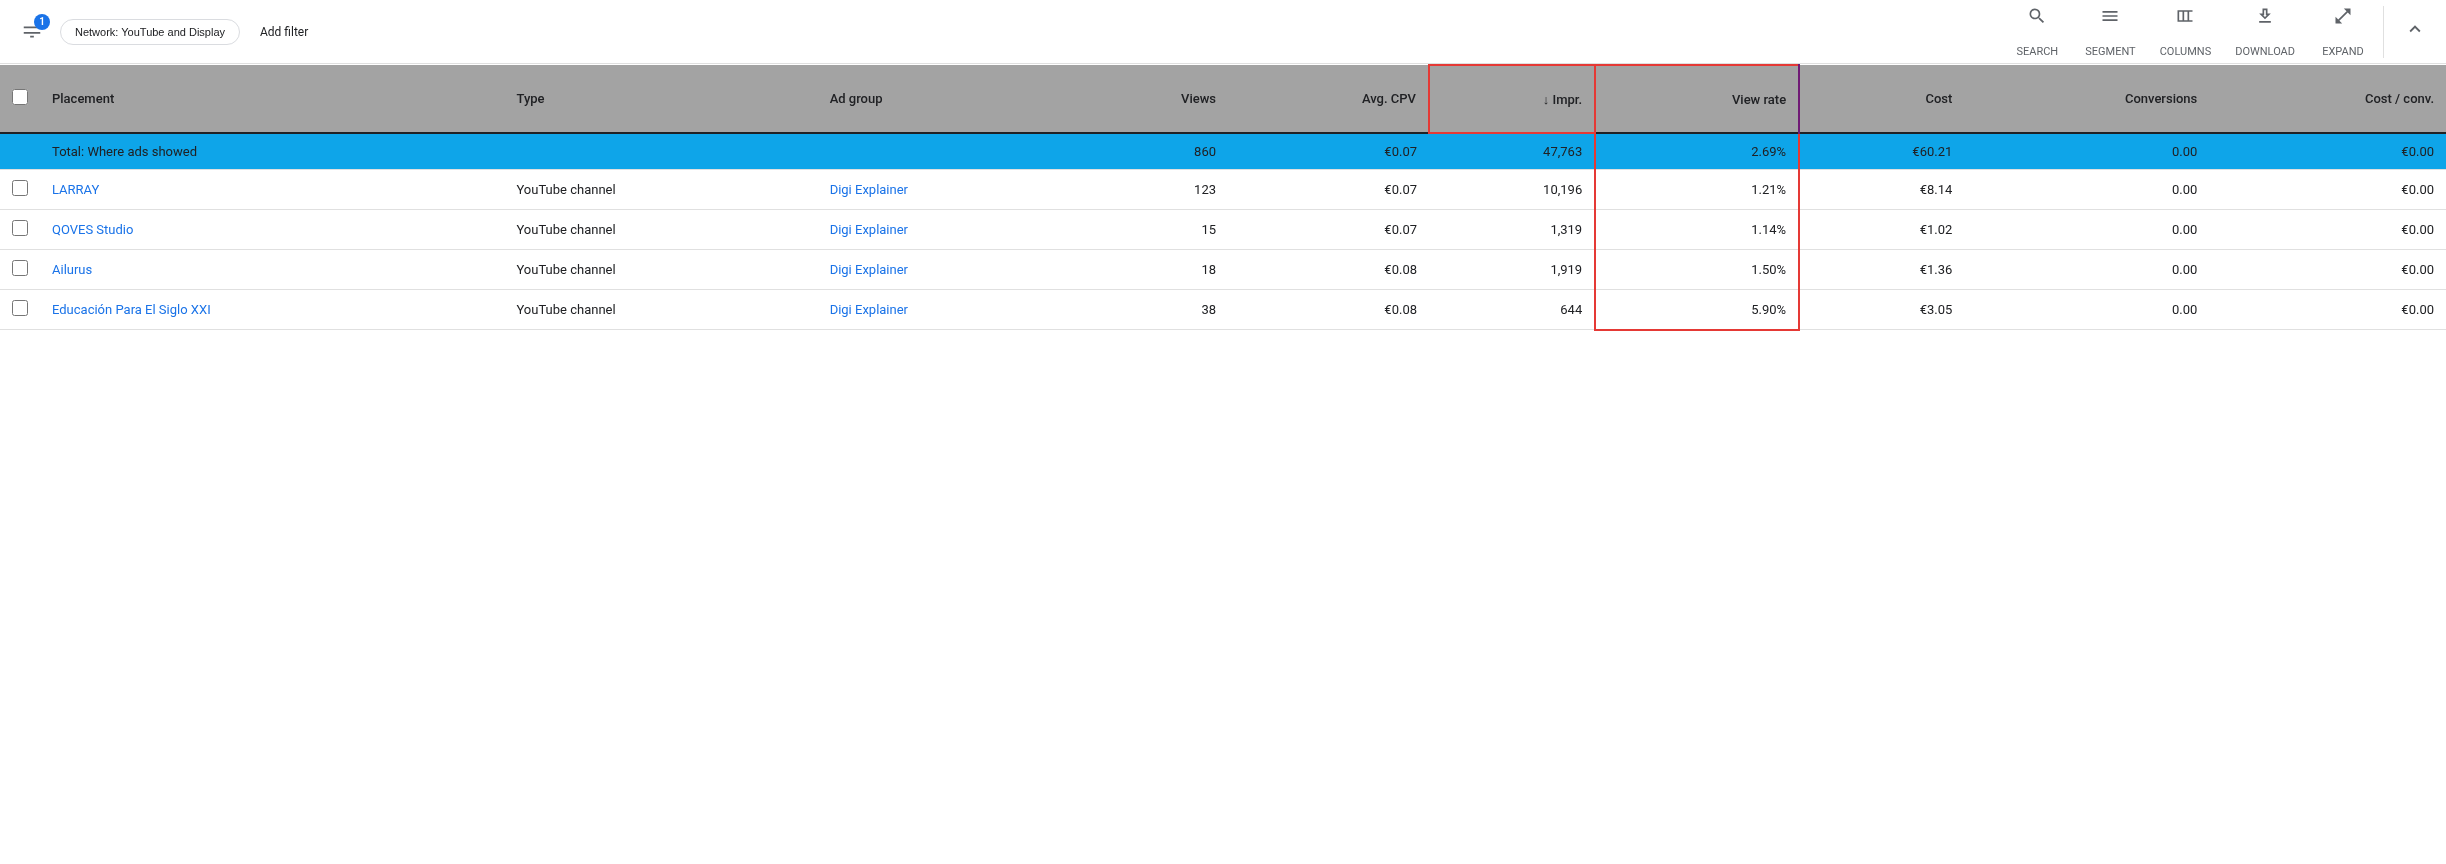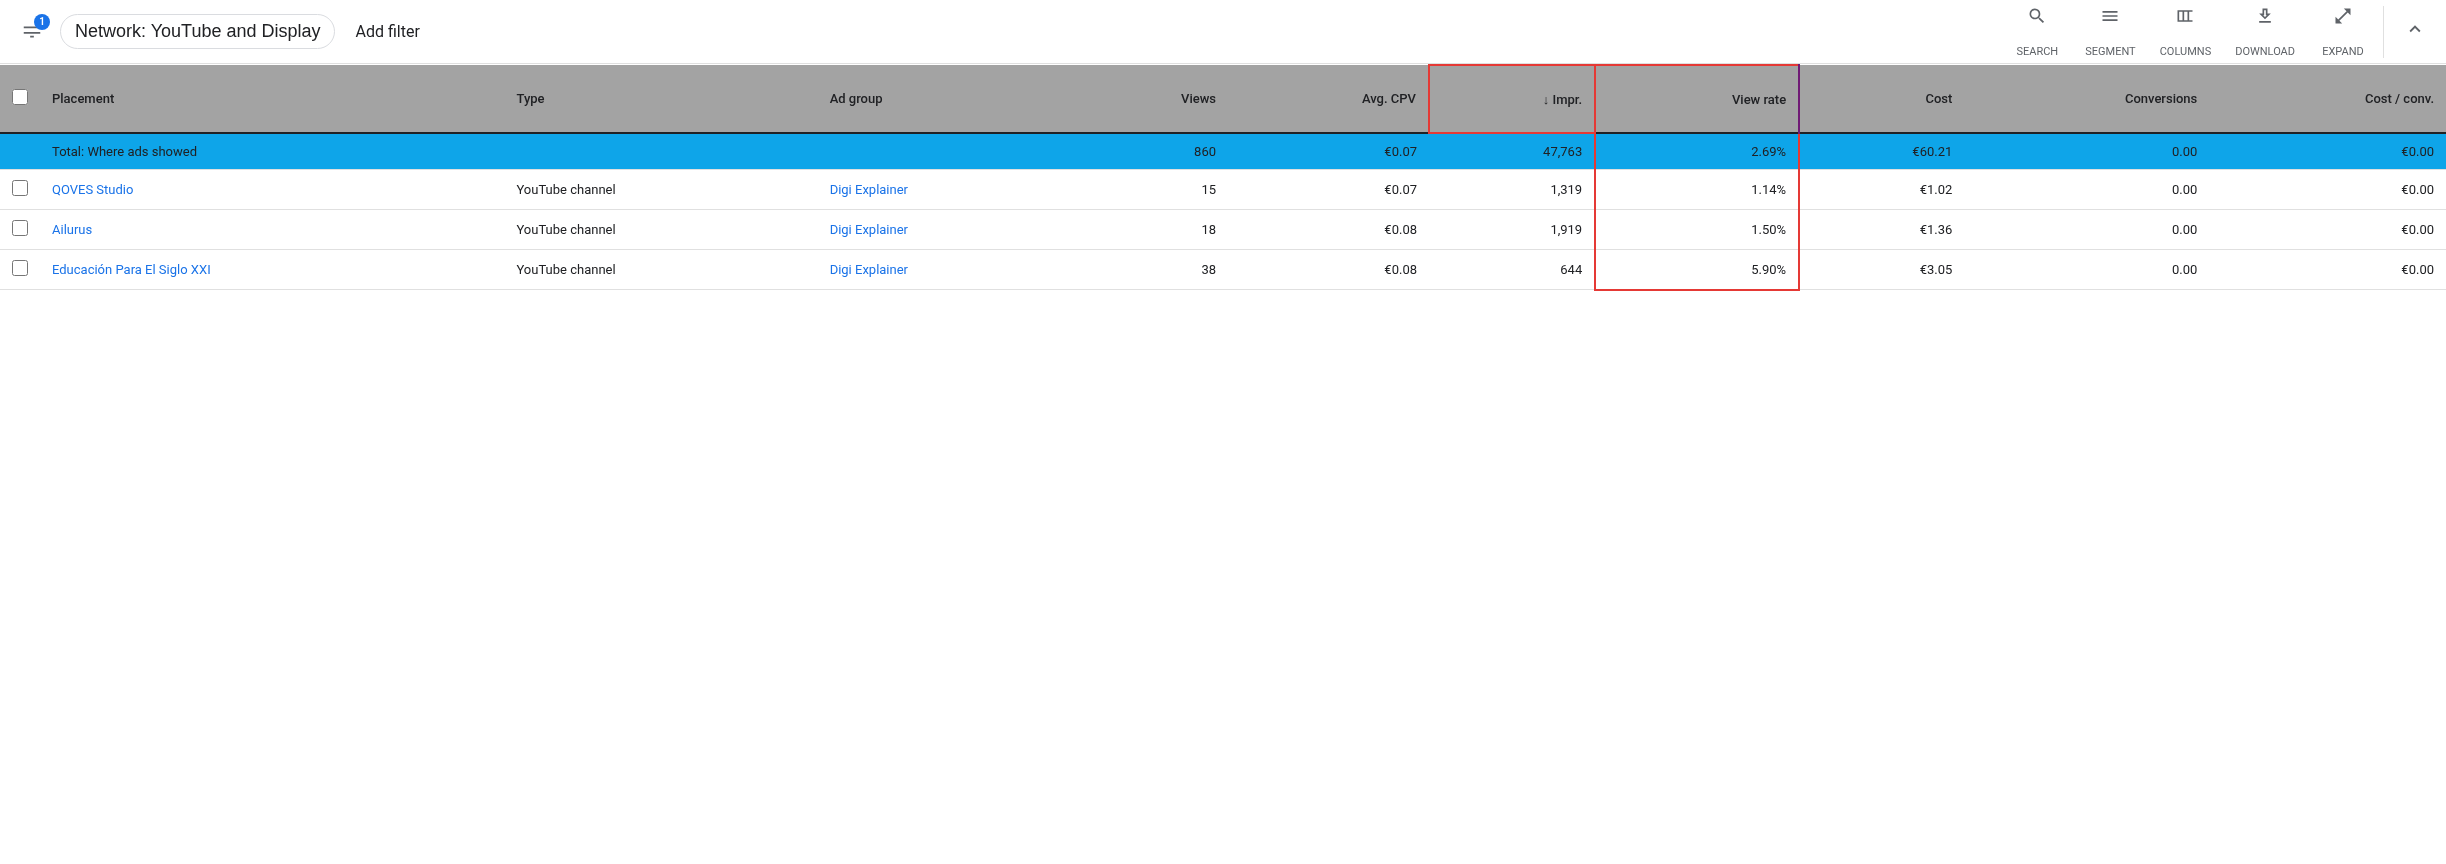--- a/index.html
+++ b/index.html
@@ -44,28 +44,28 @@
       font-size: 10px;
       display: flex;
       align-items: center;
       justify-content: center;
       font-weight: 600;
     }
     .network-pill {
       border: 1px solid #dadce0;
       border-radius: 20px;
       padding: 6px 14px;
-      font-size: 18px;
+      font-size: 11px;
       color: #202124;
       background: #fff;
       cursor: pointer;
       white-space: nowrap;
     }
     .add-filter {
-      font-size: 16px;
+      font-size: 12px;
       color: #202124;
       cursor: pointer;
       padding: 4px 8px;
     }
     .toolbar-spacer { flex: 1; }
     .toolbar-actions {
       display: flex;
       align-items: center;
       gap: 24px;
       border-right: 1px solid #e0e0e0;
@@ -282,20 +282,33 @@
         <td class="checkbox-cell"></td>
         <td class="left" colspan="3">Total: Where ads showed</td>
         <td>860</td>
         <td>€0.07</td>
         <td>47,763</td>
         <td class="viewrate-cell">2.69%</td>
         <td>€60.21</td>
         <td>0.00</td>
         <td>€0.00</td>
       </tr>
+    <tr>
+          <td class="checkbox-cell"><input type="checkbox" style=""></td>
+          <td class="left link">LARRAY</td>
+          <td class="left">YouTube channel</td>
+          <td class="left link">Digi Explainer</td>
+          <td>123</td>
+          <td>€0.07</td>
+          <td>10,196</td>
+          <td class="viewrate-cell">1.21%</td>
+          <td>€8.14</td>
+          <td>0.00</td>
+          <td>€0.00</td>
+        </tr>
         <tr>
           <td class="checkbox-cell"><input type="checkbox" style=""></td>
           <td class="left link">QOVES Studio</td>
           <td class="left">YouTube channel</td>
           <td class="left link">Digi Explainer</td>
           <td>15</td>
           <td>€0.07</td>
           <td>1,319</td>
           <td class="viewrate-cell">1.14%</td>
           <td>€1.02</td>

